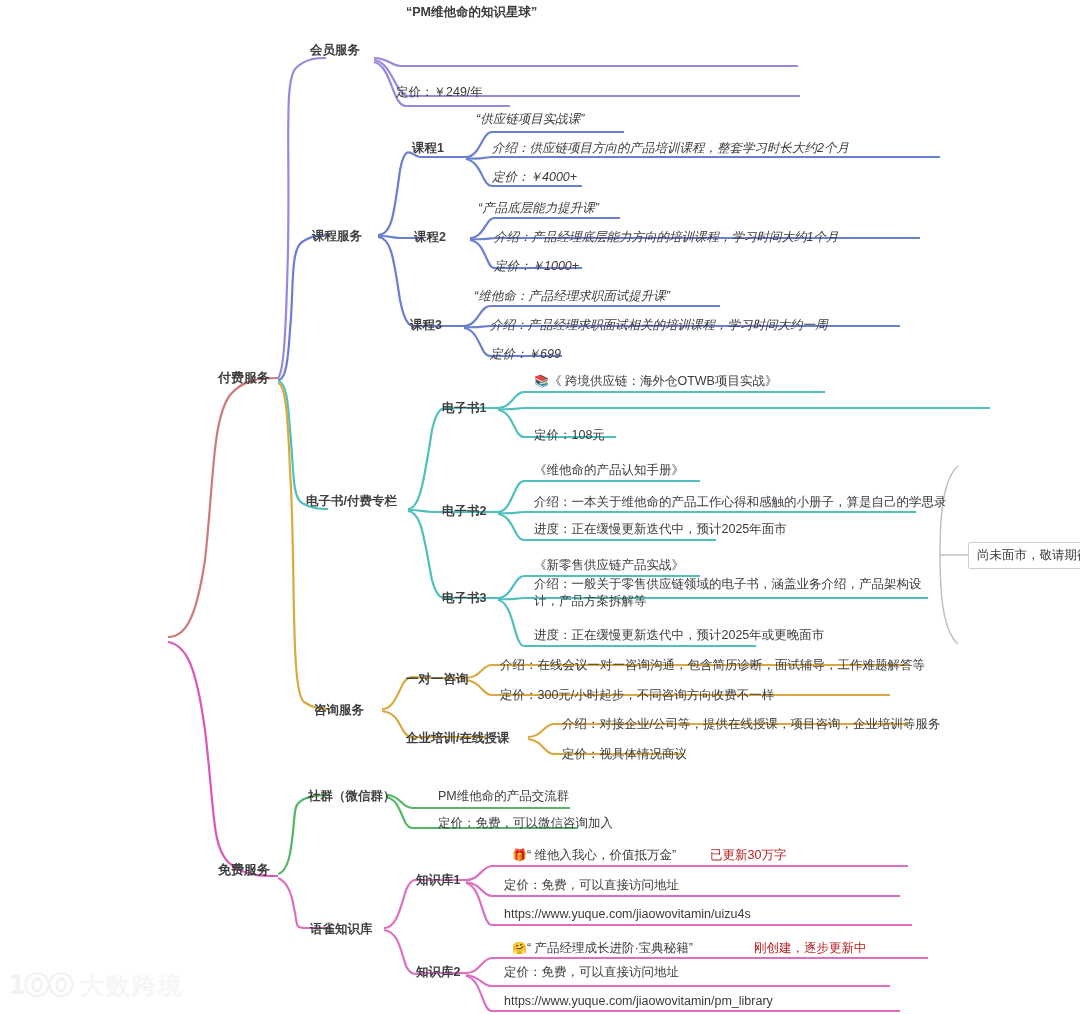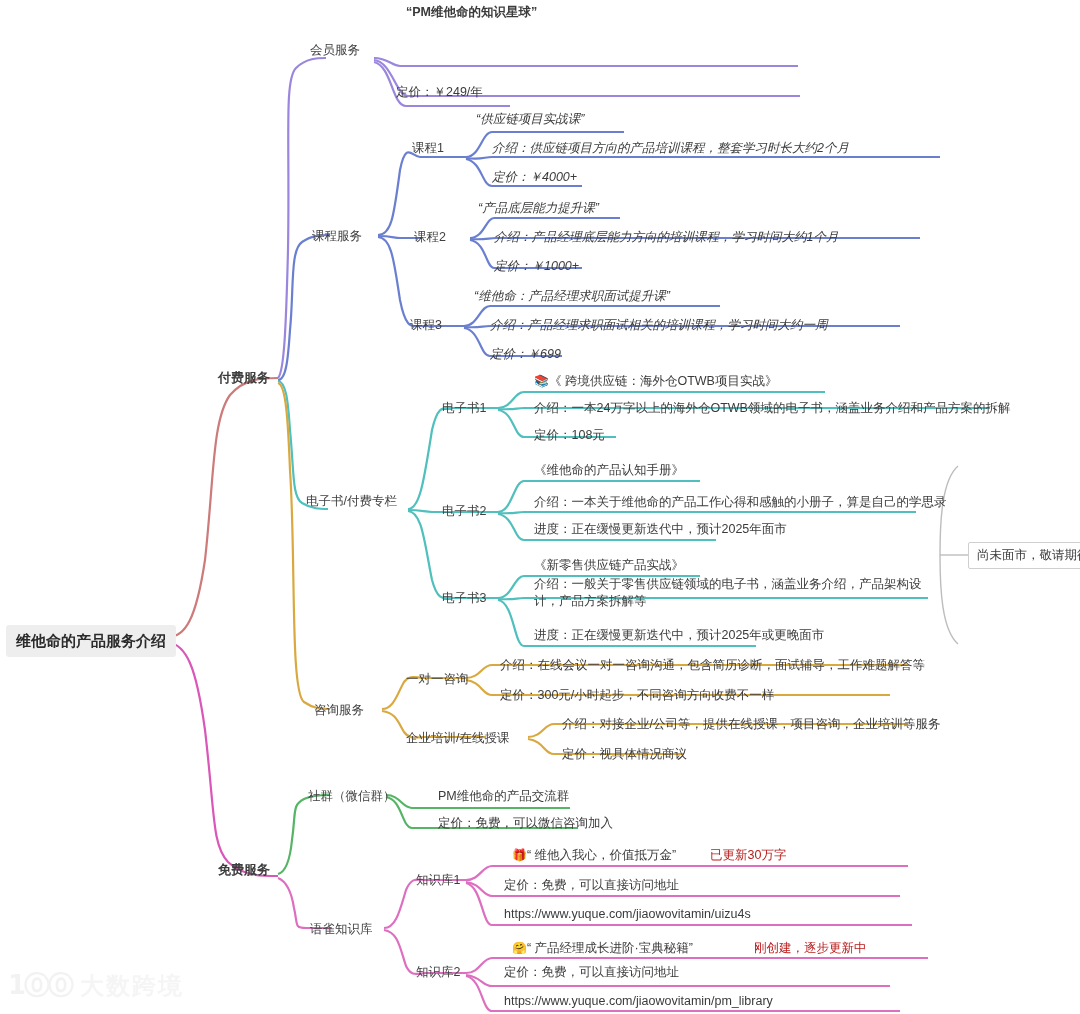--- a/index.html
+++ b/index.html
@@ -36,20 +36,21 @@
   
   .lvl1{
     font-size:13px;
     font-weight:bold;
     color:#3d3d3d;
   }
   
   .lvl2{
     font-size:12.5px;
     color:#3f3f3f;
+    font-weight:bold;
   }
   
   .leaf{
     font-size:12.5px;
     color:#3b3b3b;
   }
   .leaf.wrap{white-space:normal;}
   .leaf.title{font-weight:bold;}
   .leaf.ital{font-style:italic;}
   .note{
@@ -164,21 +165,20 @@
 
     <path d="M466,880 C480,880 482,866 492,866 L908,866" fill="none" stroke="#dd6fc0" stroke-width="2.2"></path>
     <path d="M466,882 C482,884 482,896 492,896 L900,896" fill="none" stroke="#dd6fc0" stroke-width="2.2"></path>
     <path d="M466,883 C482,886 482,925 492,925 L912,925" fill="none" stroke="#dd6fc0" stroke-width="2.2"></path>
 
     <path d="M466,973 C480,973 482,958 492,958 L928,958" fill="none" stroke="#dd6fc0" stroke-width="2.2"></path>
     <path d="M466,975 C482,977 482,986 492,986 L890,986" fill="none" stroke="#dd6fc0" stroke-width="2.2"></path>
     <path d="M466,976 C482,979 482,1011 492,1011 L900,1011" fill="none" stroke="#dd6fc0" stroke-width="2.2"></path>
   </svg>
 
-  <div class="node root" style="left:6px;top:625px;">维他命的产品服务介绍</div>
 
   <div class="node lvl1" style="left:218px;top:369px;">付费服务</div>
   <div class="node lvl1" style="left:218px;top:861px;">免费服务</div>
 
   <div class="node lvl2" style="left:310px;top:42px;">会员服务</div>
   <div class="node leaf title" style="left:406px;top:4px;text-align:right;">“PM维他命的知识星球”</div>
   <div class="node leaf" style="left:396px;top:84px;">定价：￥249/年</div>
 
   <div class="node lvl2" style="left:312px;top:228px;">课程服务</div>
 
@@ -196,21 +196,20 @@
   <div class="node leaf ital" style="left:474px;top:288px;">“维他命：产品经理求职面试提升课”</div>
   <div class="node leaf ital" style="left:490px;top:317px;">介绍：产品经理求职面试相关的培训课程，学习时间大约一周</div>
   <div class="node leaf ital" style="left:490px;top:346px;">定价：￥699</div>
 
   <div class="node lvl2" style="left:306px;top:493px;">电子书/付费专栏</div>
 
   <div class="node lvl2" style="left:442px;top:400px;">电子书1</div>
   <div class="node leaf" style="left:534px;top:373px;">
     <span class="emoji">📚</span><span>《 跨境供应链：海外仓OTWB项目实战》</span>
   </div>
-  <div class="node leaf" style="left:534px;top:400px;">介绍：一本24万字以上的海外仓OTWB领域的电子书，涵盖业务介绍和产品方案的拆解</div>
   <div class="node leaf" style="left:534px;top:427px;">定价：108元</div>
 
   <div class="node lvl2" style="left:442px;top:503px;">电子书2</div>
   <div class="node leaf" style="left:534px;top:462px;">《维他命的产品认知手册》</div>
   <div class="node leaf" style="left:534px;top:494px;">介绍：一本关于维他命的产品工作心得和感触的小册子，算是自己的学思录</div>
   <div class="node leaf" style="left:534px;top:521px;">进度：正在缓慢更新迭代中，预计2025年面市</div>
 
   <div class="node lvl2" style="left:442px;top:590px;">电子书3</div>
   <div class="node leaf" style="left:534px;top:557px;">《新零售供应链产品实战》</div>
   <div class="node leaf wrap" style="left:534px;top:576px;width:400px;">介绍：一般关于零售供应链领域的电子书，涵盖业务介绍，产品架构设计，产品方案拆解等</div>

